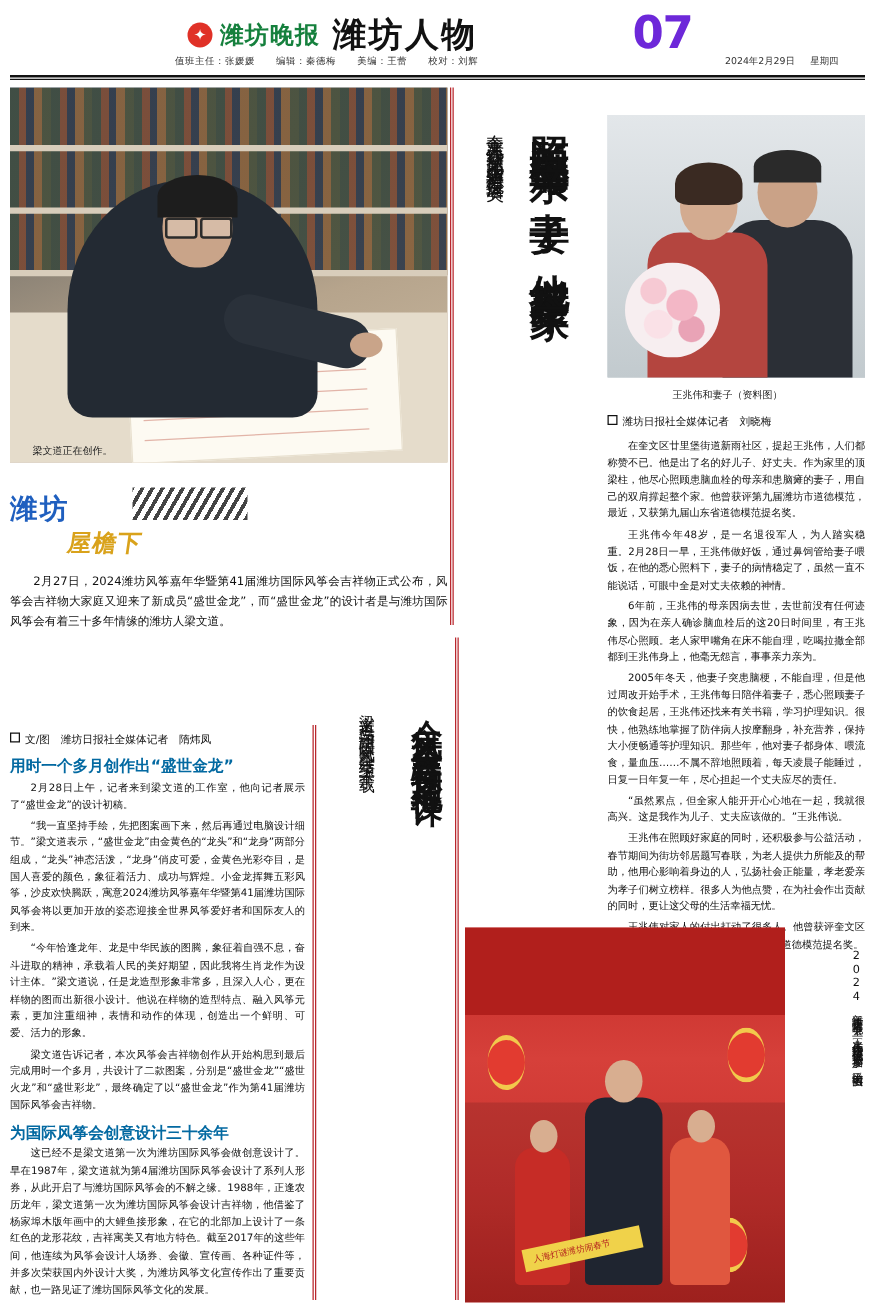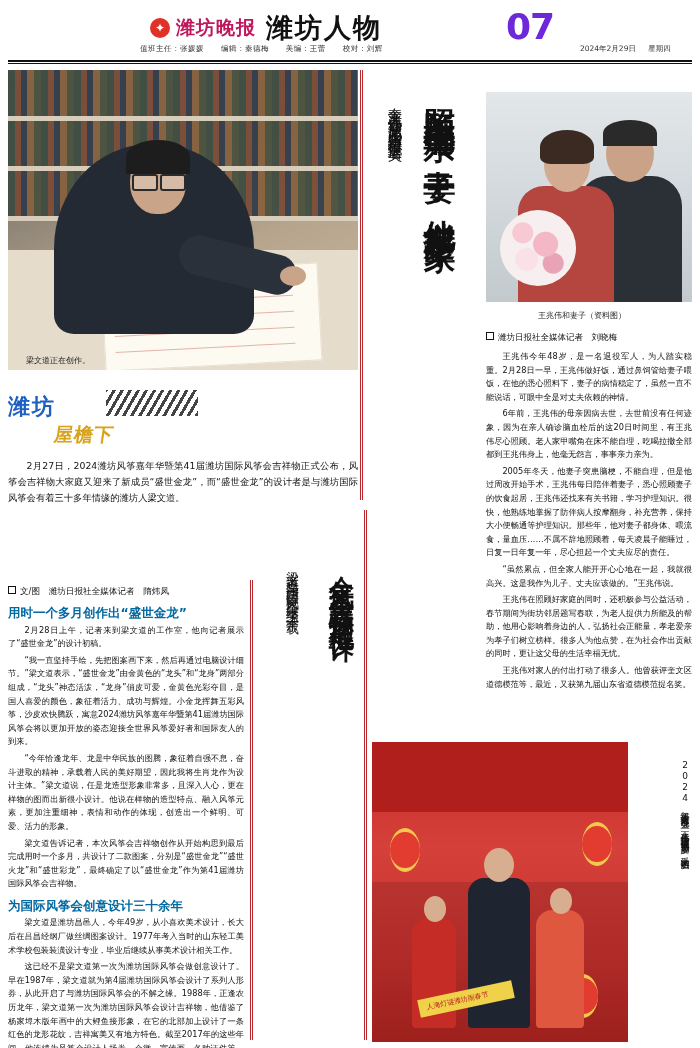--- a/index.html
+++ b/index.html
@@ -18,21 +18,21 @@
     position:absolute;left:0;top:0;width:700px;height:58px;
   }
   .logo-wrap{
     position:absolute;left:150px;top:10px;display:flex;align-items:center;gap:6px;
   }
   .logo-mark{
     width:20px;height:20px;border-radius:50%;background:#e03127;color:#fff;
     display:flex;align-items:center;justify-content:center;font-size:12px;
   }
   .logo-red{
-    font-size:19px;color:#be185d;font-weight:bold;letter-spacing:1px;
+    font-size:19px;color:#15803d;font-weight:bold;letter-spacing:1px;
     font-family:"DejaVu Sans","Liberation Sans",sans-serif;
   }
   .logo-black{
     font-size:27px;color:#111;font-weight:bold;letter-spacing:2px;
     margin-left:4px;
   }
   .credits{
     position:absolute;left:140px;top:44px;font-size:7.5px;color:#333;
     letter-spacing:.5px;white-space:nowrap;
   }
@@ -260,21 +260,20 @@
     <span class="sq"></span><span>文/图　潍坊日报社全媒体记者　隋炜凤</span>
   </div>
 
   <div class="col-left-body">
     <div class="sec-h">用时一个多月创作出“盛世金龙”</div>
     <p>2月28日上午，记者来到梁文道的工作室，他向记者展示了“盛世金龙”的设计初稿。</p>
     <p>“我一直坚持手绘，先把图案画下来，然后再通过电脑设计细节。”梁文道表示，“盛世金龙”由金黄色的“龙头”和“龙身”两部分组成，“龙头”神态活泼，“龙身”俏皮可爱，金黄色光彩夺目，是国人喜爱的颜色，象征着活力、成功与辉煌。小金龙挥舞五彩风筝，沙皮欢快腾跃，寓意2024潍坊风筝嘉年华暨第41届潍坊国际风筝会将以更加开放的姿态迎接全世界风筝爱好者和国际友人的到来。</p>
     <p>“今年恰逢龙年、龙是中华民族的图腾，象征着自强不息，奋斗进取的精神，承载着人民的美好期望，因此我将生肖龙作为设计主体。”梁文道说，任是龙造型形象非常多，且深入人心，更在样物的图而出新很小设计。他说在样物的造型特点、融入风筝元素，更加注重细神，表情和动作的体现，创造出一个鲜明、可爱、活力的形象。</p>
     <p>梁文道告诉记者，本次风筝会吉祥物创作从开始构思到最后完成用时一个多月，共设计了二款图案，分别是“盛世金龙”“盛世火龙”和“盛世彩龙”，最终确定了以“盛世金龙”作为第41届潍坊国际风筝会吉祥物。</p>
     <div class="sec-h" style="margin-top:8px">为国际风筝会创意设计三十余年</div>
-    <p>梁文道是潍坊昌邑人，今年49岁，从小喜欢美术设计，长大后在吕昌经纲厂做丝绸图案设计。1977年考入当时的山东轻工美术学校包装装潢设计专业，毕业后继续从事美术设计相关工作。</p>
     <p>这已经不是梁文道第一次为潍坊国际风筝会做创意设计了。早在1987年，梁文道就为第4届潍坊国际风筝会设计了系列人形券，从此开启了与潍坊国际风筝会的不解之缘。1988年，正逢农历龙年，梁文道第一次为潍坊国际风筝会设计吉祥物，他借鉴了杨家埠木版年画中的大鲤鱼接形象，在它的北部加上设计了一条红色的龙形花纹，吉祥寓美又有地方特色。截至2017年的这些年间，他连续为风筝会设计人场券、会徽、宣传画、各种证件等，并多次荣获国内外设计大奖，为潍坊风筝文化宣传作出了重要贡献，也一路见证了潍坊国际风筝文化的发展。</p>
 
   </div>
 
   <div class="vdiv1"></div>
   <div class="vdiv2"></div>
   <div class="vdiv3"></div>
   <div class="vdiv4"></div>
   <div class="vdiv5"></div>
   <div class="vdiv6"></div>
@@ -292,20 +291,21 @@
     <div class="whair"></div>
     <div class="flowers"></div>
   </div>
   <div class="cap2">王兆伟和妻子（资料图）</div>
 
   <div class="author2">
     <span class="sq"></span><span>潍坊日报社全媒体记者　刘晓梅</span>
   </div>
 
   <div class="col-right-body">
+    <p>在奎文区廿里堡街道新雨社区，提起王兆伟，人们都称赞不已。他是出了名的好儿子、好丈夫。作为家里的顶梁柱，他尽心照顾患脑血栓的母亲和患脑瘫的妻子，用自己的双肩撑起整个家。他曾获评第九届潍坊市道德模范，最近，又获第九届山东省道德模范提名奖。</p>
     <p>王兆伟今年48岁，是一名退役军人，为人踏实稳重。2月28日一早，王兆伟做好饭，通过鼻饲管给妻子喂饭，在他的悉心照料下，妻子的病情稳定了，虽然一直不能说话，可眼中全是对丈夫依赖的神情。</p>
     <p>6年前，王兆伟的母亲因病去世，去世前没有任何迹象，因为在亲人确诊脑血栓后的这20日时间里，有王兆伟尽心照顾。老人家甲嘴角在床不能自理，吃喝拉撒全部都到王兆伟身上，他毫无怨言，事事亲力亲为。</p>
     <p>2005年冬天，他妻子突患脑梗，不能自理，但是他过周改开始手术，王兆伟每日陪伴着妻子，悉心照顾妻子的饮食起居，王兆伟还找来有关书籍，学习护理知识。很快，他熟练地掌握了防伴病人按摩翻身，补充营养，保持大小便畅通等护理知识。那些年，他对妻子都身体、喂流食，量血压……不属不辞地照顾着，每天凌晨子能睡过，日复一日年复一年，尽心担起一个丈夫应尽的责任。</p>
     <p>“虽然累点，但全家人能开开心心地在一起，我就很高兴。这是我作为儿子、丈夫应该做的。”王兆伟说。</p>
     <p>王兆伟在照顾好家庭的同时，还积极参与公益活动，春节期间为街坊邻居题写春联，为老人提供力所能及的帮助，他用心影响着身边的人，弘扬社会正能量，孝老爱亲为孝子们树立榜样。很多人为他点赞，在为社会作出贡献的同时，更让这父母的生活幸福无忧。</p>
     <p>王兆伟对家人的付出打动了很多人。他曾获评奎文区道德模范等，最近，又获第九届山东省道德模范提名奖。</p>
   </div>
 
   <div class="photo3">
     <div class="banner"></div>

